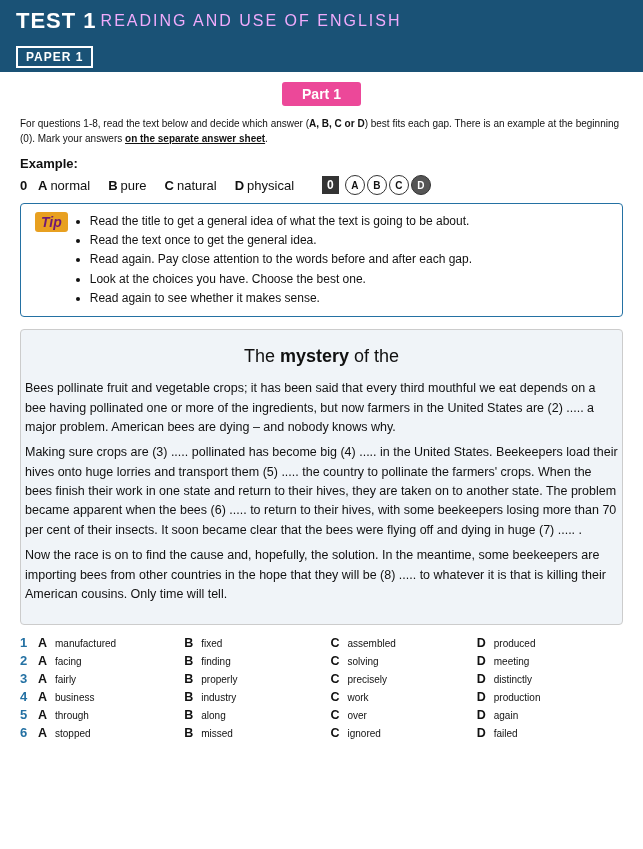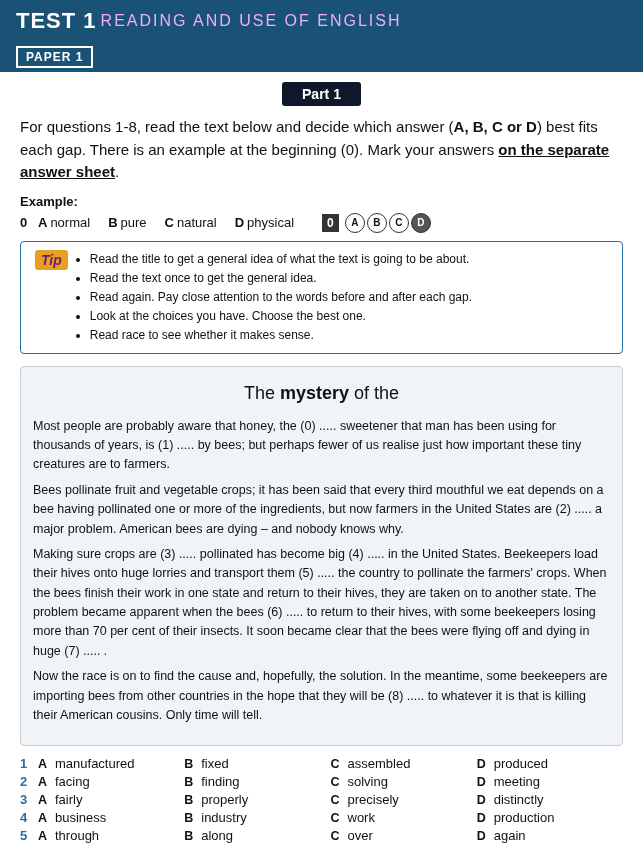--- a/index.html
+++ b/index.html
@@ -51,35 +51,35 @@
       padding: 2px 8px;
     }
 
     
     .part-container {
       display: flex;
       justify-content: center;
       padding: 10px 0 6px 0;
     }
     .part-badge {
-      background: #0f172a;
+      background: #ec4899;
       color: #fff;
       font-size: 14px;
       font-weight: bold;
       padding: 4px 20px;
       border-radius: 3px;
     }
 
     
     .main-content {
       padding: 4px 20px 10px 20px;
     }
 
     .instructions {
-      font-size: 15px;
+      font-size: 10px;
       line-height: 1.5;
       margin-bottom: 10px;
     }
     .instructions b {
       font-weight: bold;
     }
     .instructions u {
       text-decoration: underline;
     }
 
@@ -170,21 +170,21 @@
     .tip-content ul {
       list-style: disc;
       padding-left: 14px;
     }
 
     
     .article-box {
       background: #f0f4f8;
       border: 1px solid #ccc;
       border-radius: 4px;
-      padding: 14px 12px;
+      padding: 14px 4px;
       margin-bottom: 10px;
     }
     .article-title {
       text-align: center;
       font-size: 18px;
       margin-bottom: 10px;
       line-height: 1.4;
     }
     .article-title b {
       font-weight: 900;
@@ -222,21 +222,21 @@
       flex: 1;
       display: flex;
       align-items: baseline;
       gap: 3px;
     }
     .ans-letter {
       font-weight: bold;
       min-width: 14px;
     }
     .ans-word {
-      font-size: 13px;
+      font-size: 10px;
     }
   </style>
 </head>
 <body>
 
 <div class="header">
   <span class="header-test">TEST 1</span>
   <span class="header-subtitle">READING AND USE OF ENGLISH</span>
 </div>
 
@@ -274,31 +274,30 @@
   </div>
 
   <div class="tip-box">
     <div class="tip-label">Tip</div>
     <div class="tip-content">
       <ul>
         <li>Read the title to get a general idea of what the text is going to be about.</li>
         <li>Read the text once to get the general idea.</li>
         <li>Read again. Pay close attention to the words before and after each gap.</li>
         <li>Look at the choices you have. Choose the best one.</li>
-        <li>Read race to see whether it makes sense.</li>
+        <li>Read again to see whether it makes sense.</li>
       </ul>
     </div>
   </div>
 
   <div class="article-box">
     <div class="article-title">
       The <b>mystery</b> of the<br>
     </div>
     <div class="article-body">
-      <p>Most people are probably aware that honey, the (0) ..... sweetener that man has been using for thousands of years, is (1) ..... by bees; but perhaps fewer of us realise just how important these tiny creatures are to farmers.</p>
       <p>Bees pollinate fruit and vegetable crops; it has been said that every third mouthful we eat depends on a bee having pollinated one or more of the ingredients, but now farmers in the United States are (2) ..... a major problem. American bees are dying – and nobody knows why.</p>
       <p>Making sure crops are (3) ..... pollinated has become big (4) ..... in the United States. Beekeepers load their hives onto huge lorries and transport them (5) ..... the country to pollinate the farmers' crops. When the bees finish their work in one state and return to their hives, they are taken on to another state. The problem became apparent when the bees (6) ..... to return to their hives, with some beekeepers losing more than 70 per cent of their insects. It soon became clear that the bees were flying off and dying in huge (7) ..... .</p>
       <p>Now the race is on to find the cause and, hopefully, the solution. In the meantime, some beekeepers are importing bees from other countries in the hope that they will be (8) ..... to whatever it is that is killing their American cousins. Only time will tell.</p>
     </div>
   </div>
 
   <div class="answer-choices">
 
     <div class="answer-row">
       <span class="ans-num">1</span>

